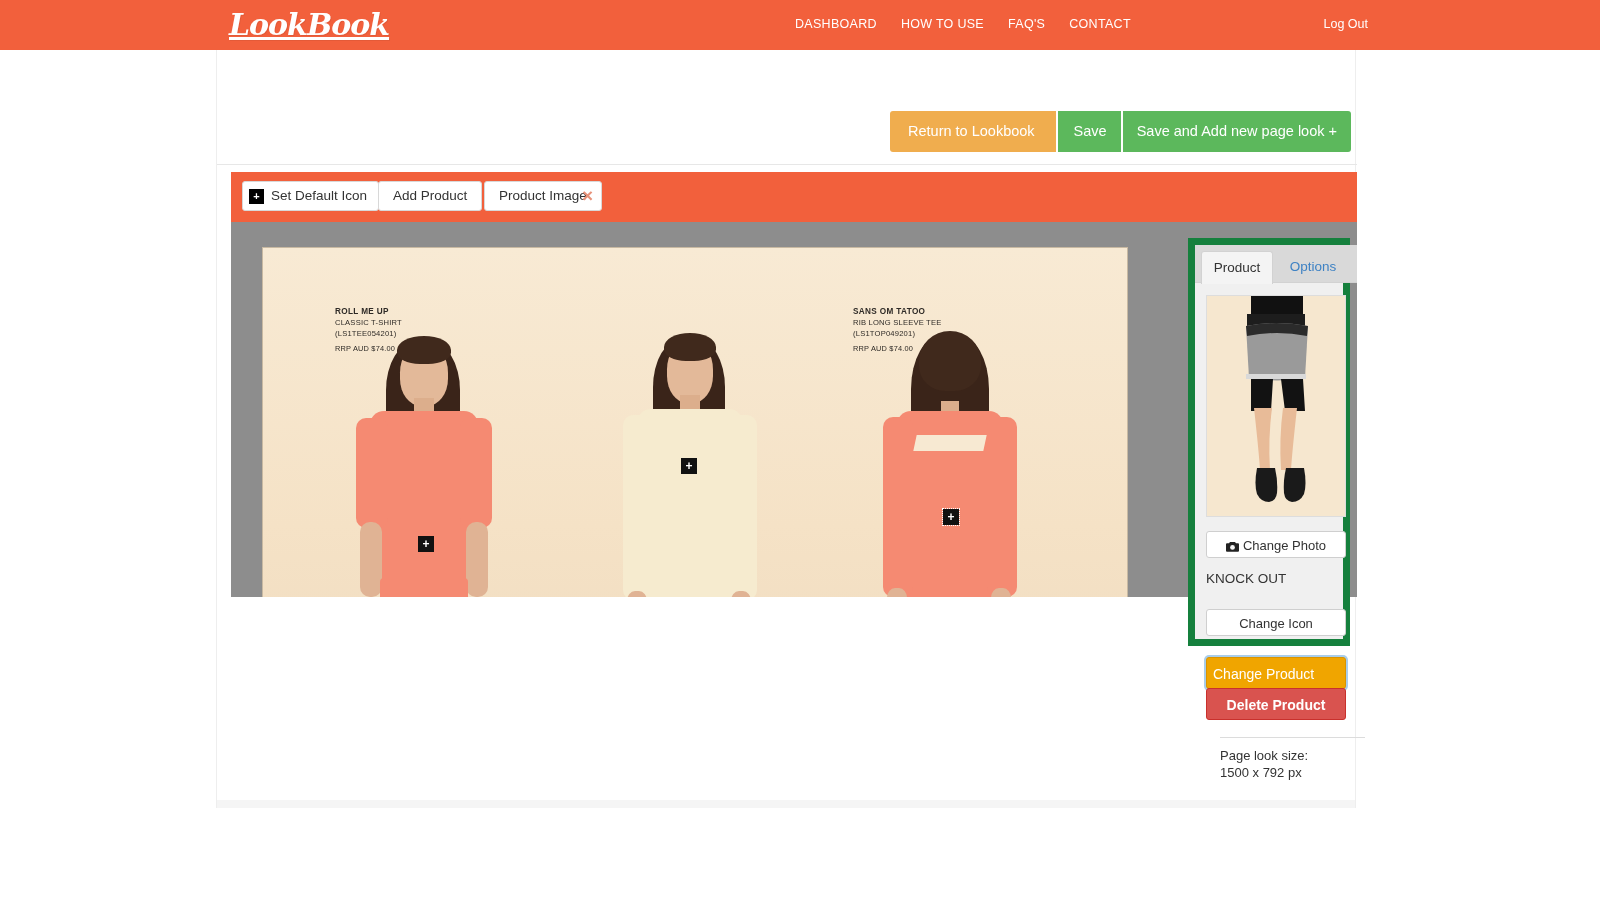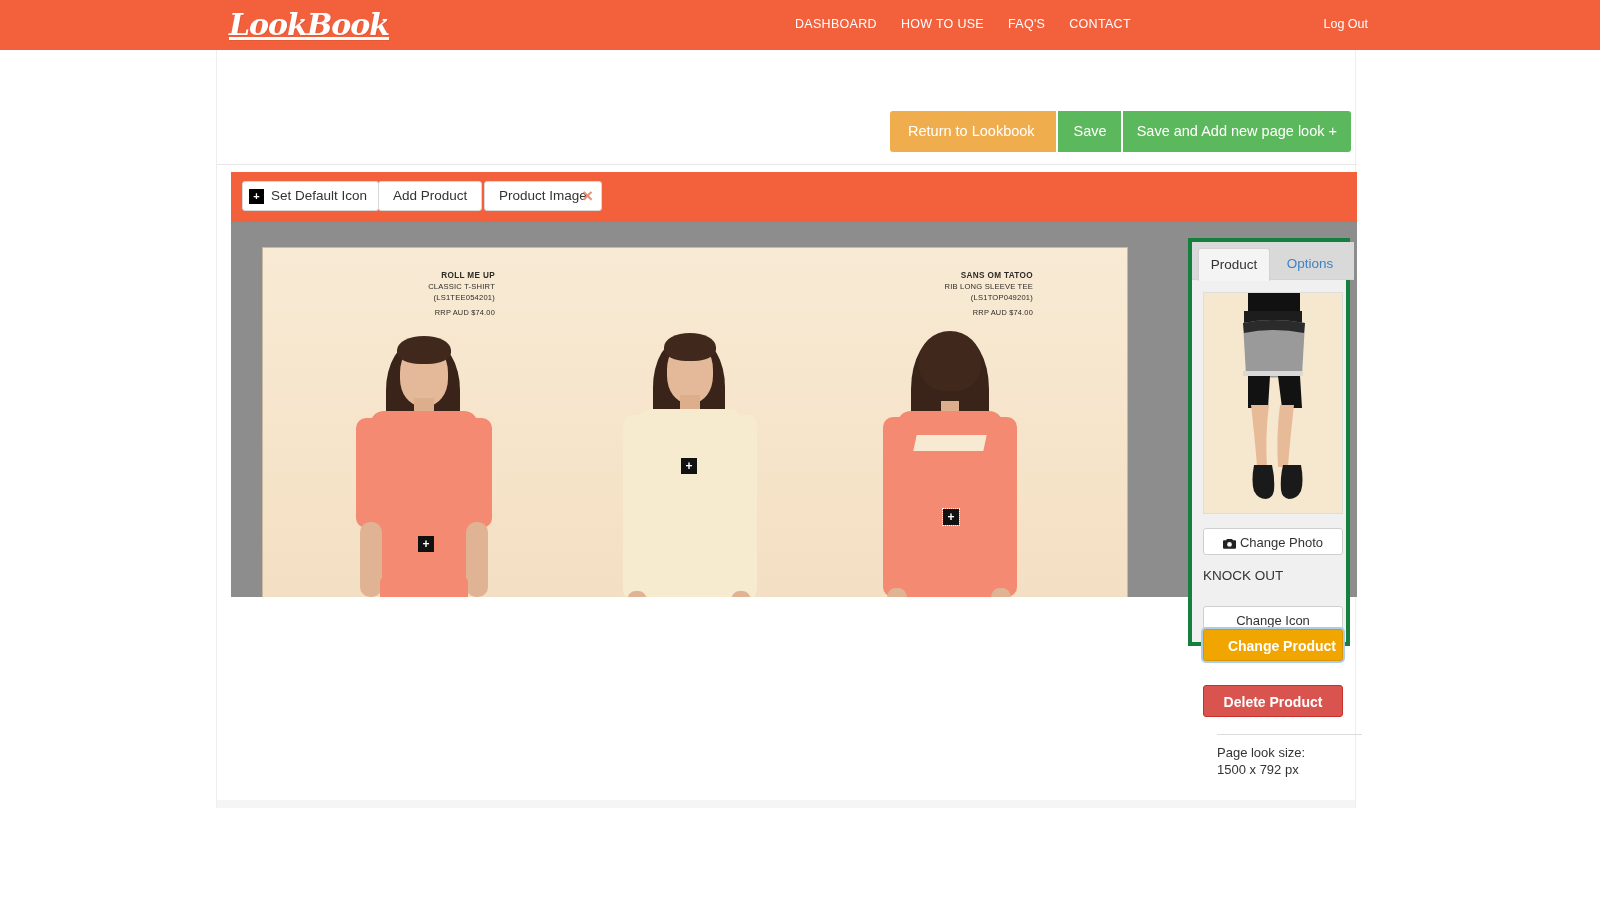--- a/index.html
+++ b/index.html
@@ -128,21 +128,21 @@
   #canvas {
     position: absolute; left: 31px; top: 25px;
     width: 866px; height: 465px;
     background: #f7e9d2;
     border: 1px solid #c8b9a2;
   }
   .sky { position:absolute; left:0; top:0; width:100%; height:100%;
          background: linear-gradient(180deg,#f8ead4 0%,#f5e2c6 60%,#f0dcc0 100%); }
 
   
-  .caption { position: absolute; text-align: right; color: #2e2a26; }
+  .caption { position: absolute; text-align: left; color: #2e2a26; margin-top: 36px; }
   .caption .c-title { font-size: 8.2px; font-weight: bold; letter-spacing: .35px; line-height: 12px; }
   .caption .c-line  { font-size: 7.6px; line-height: 10.5px; letter-spacing: .2px; }
   .caption .c-price { font-size: 7.4px; line-height: 10.5px; margin-top: 5px; letter-spacing: .2px;}
   #cap1 { left: 72px; top: 22px; width: 160px; }
   #cap2 { left: 330px; top: 22px; width: 180px; }
   #cap3 { left: 590px; top: 22px; width: 180px; }
 
   
   .model { position: absolute; bottom: 0; }
   .m-head {
@@ -172,21 +172,21 @@
   .knockout-patch {
     position: absolute; background: #f7e9d2;
     transform: skewX(-12deg);
   }
 
   
   #sidepanel {
     position: absolute; left: 971px; top: 188px;
     width: 162px; height: 408px;
     background: #f0f0f0;
-    border: 4px solid #15803d;
+    border: 7px solid #15803d;
   }
   #tabs {
     position: absolute; left: 0; top: 0;
     width: 162px; height: 38px;
     background: #d9d9d9;
     border-bottom: 1px solid #d2d2d2;
   }
   .tab {
     position: absolute; top: 6px; height: 33px;
     font-size: 13.5px; line-height: 32px;
@@ -222,26 +222,26 @@
   }
   #btn-changephoto { top: 286px; }
   #btn-changeicon  { top: 364px; }
 
   #knockout-label {
     position: absolute; left: 11px; top: 325px;
     font-size: 13.5px; color: #333; line-height: 18px;
   }
 
   #btn-changeproduct {
-    position: absolute; left: 11px; top: 387px;
+    position: absolute; left: 11px; top: 412px;
     width: 140px; height: 32px;
     background: #f0a500; border: 1px solid #d99400;
     border-radius: 3px;
-    color: #fff; font-size: 14px; font-weight: bold;
-    line-height: 30px; text-align: right; cursor: pointer;
+    color: #fff; font-size: 14px; font-weight: normal;
+    line-height: 30px; text-align: left; cursor: pointer;
     box-shadow: 0 0 0 2px #a9cdea;
     font-family: "Liberation Sans", sans-serif;
   }
   #btn-deleteproduct {
     position: absolute; left: 11px; top: 443px;
     width: 140px; height: 32px;
     background: #d9534f; border: 1px solid #c9302c;
     border-radius: 3px;
     color: #fff; font-size: 14px; font-weight: bold;
     line-height: 30px; text-align: center; cursor: pointer;

